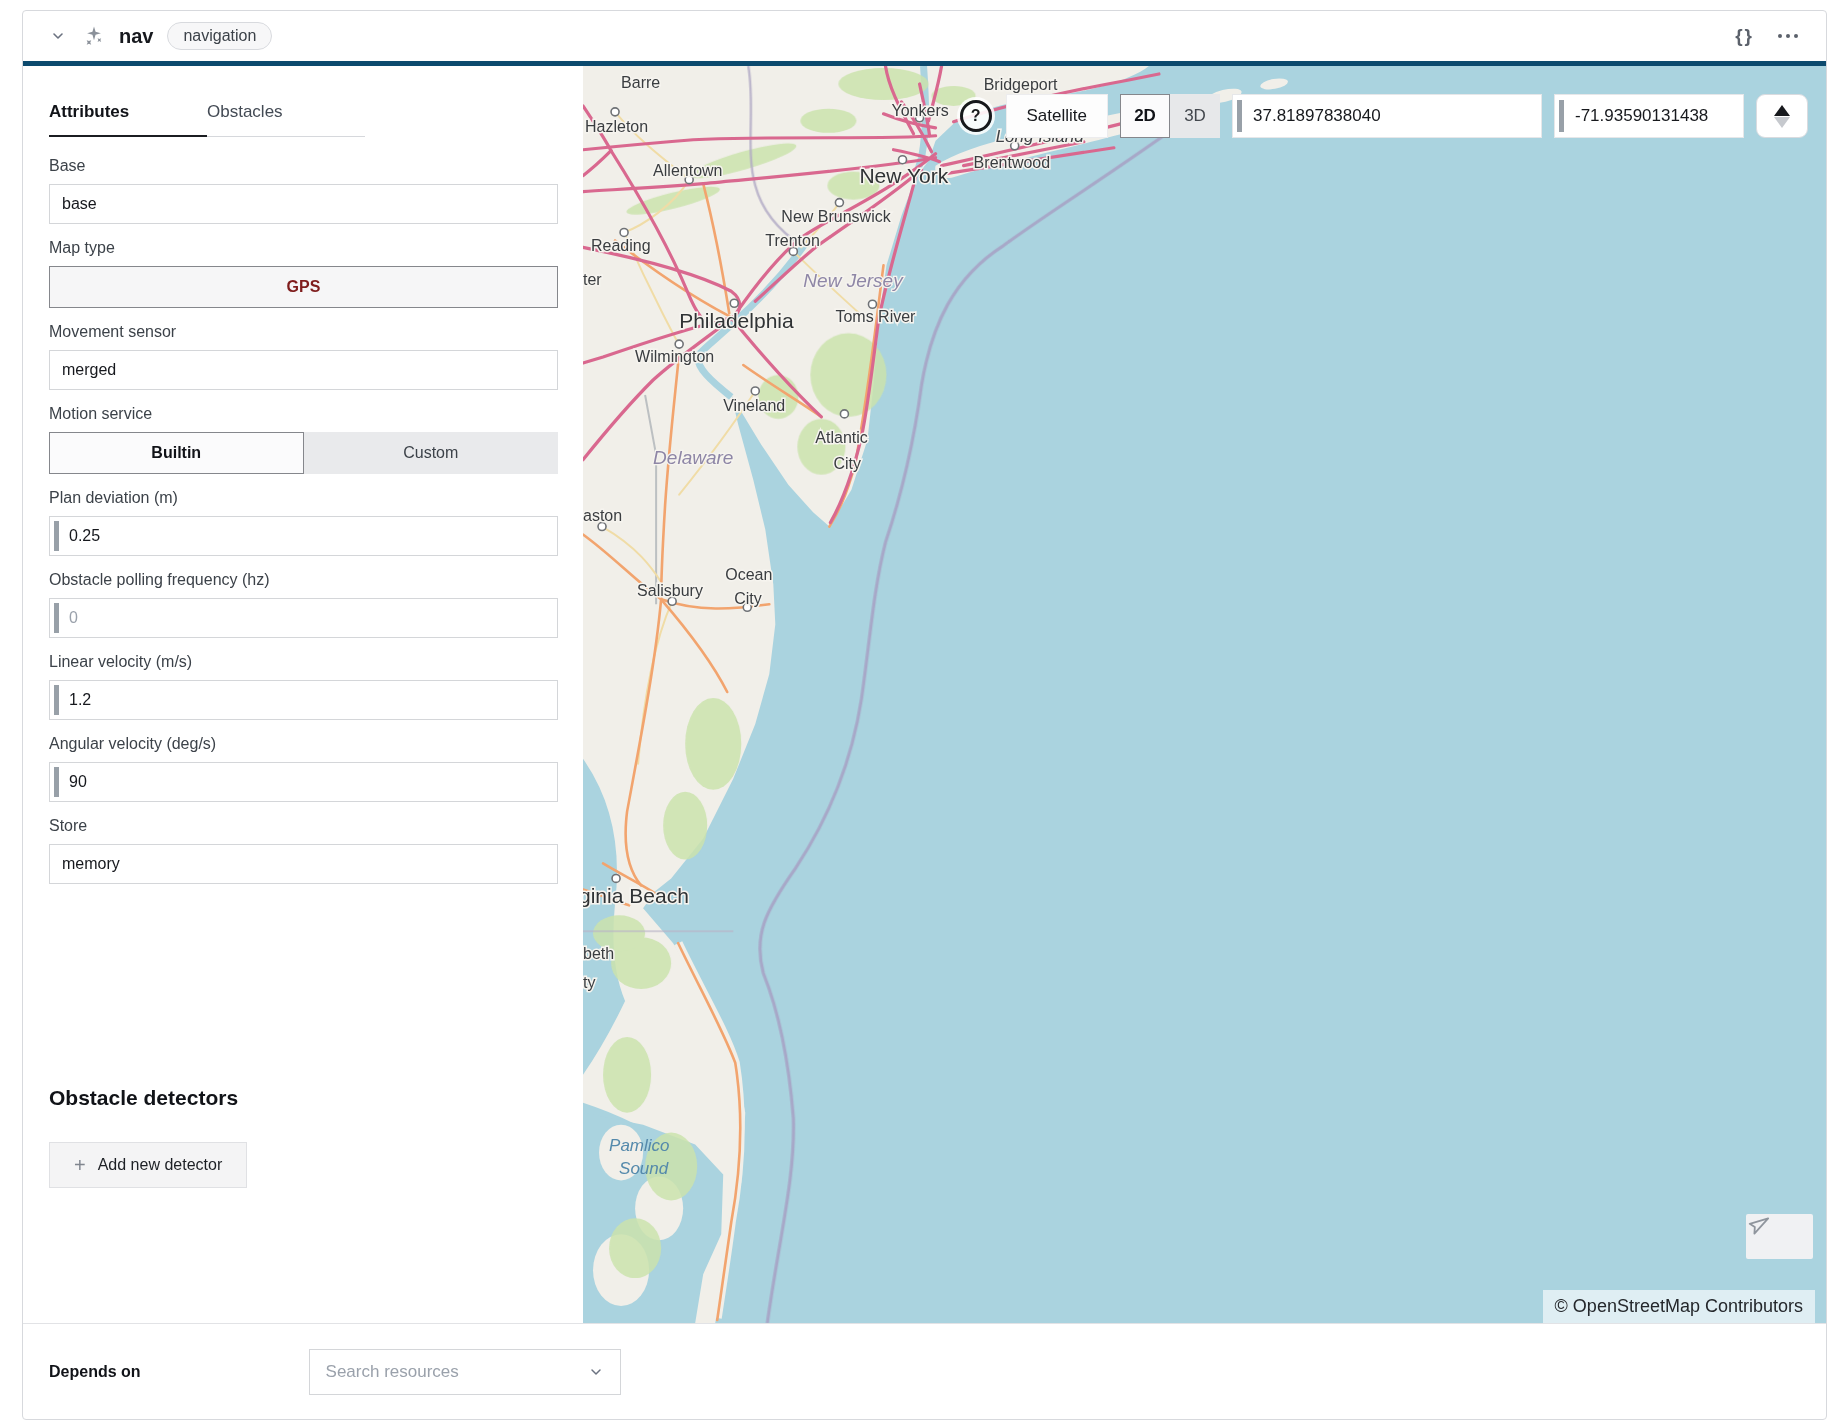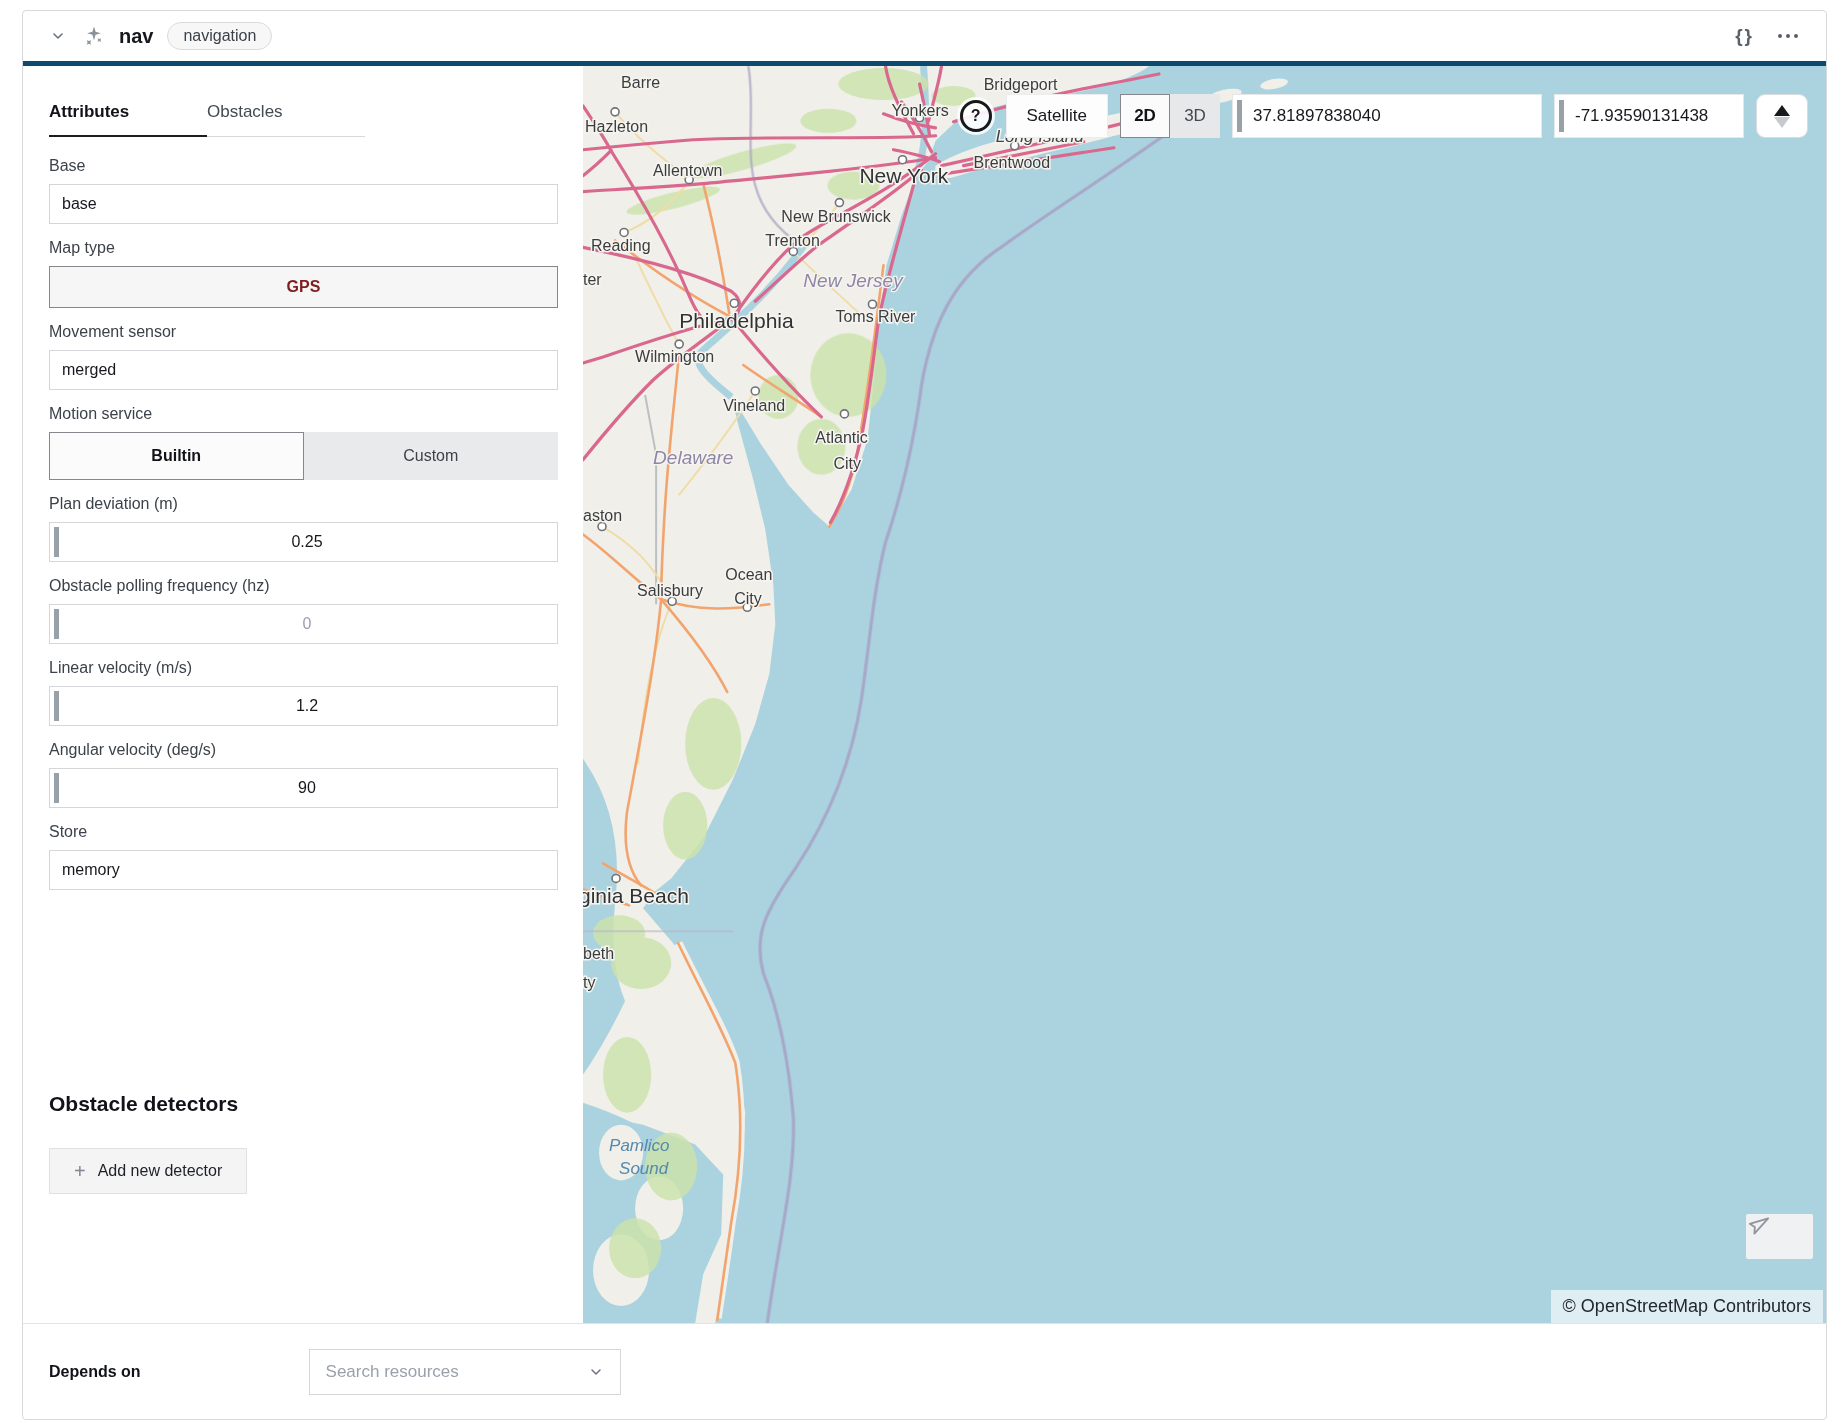--- a/index.html
+++ b/index.html
@@ -27,26 +27,26 @@
   .tab{width:158px;padding:10px 0 13px;font-size:17px;color:#434a54;
        border-bottom:1px solid #d6d8dc;cursor:pointer;background:none;}
   .tab.active{font-weight:bold;color:#111318;border-bottom:2px solid #1b1d21;}
   .fld{margin-top:15px;}
   .fld label{display:block;font-size:16px;color:#3c4249;margin-bottom:9px;}
   .inp{position:relative;height:40px;border:1px solid #d4d6d9;background:#fff;
        display:flex;align-items:center;box-sizing:border-box;}
   .inp input{border:none;outline:none;flex:1;font-size:16px;color:#16181d;
              font-family:"Liberation Sans",sans-serif;padding:0 12px;background:transparent;height:100%;}
   .inp input::placeholder{color:#9aa1ab;}
-  .inp.has-bar input{padding-left:19px;text-align:center;}
+  .inp.has-bar input{padding-left:19px;}
   .vbar{position:absolute;left:4px;top:4px;bottom:4px;width:5px;background:#98a0a8;}
   .gps-btn{width:100%;height:42px;background:#f6f6f7;border:1px solid #85878c;
            font-size:16px;font-weight:bold;color:#7f1d1d;cursor:pointer;
            font-family:"Liberation Sans",sans-serif;}
-  .seg{display:flex;height:48px;}
+  .seg{display:flex;height:42px;}
   .seg .opt{flex:1;display:flex;align-items:center;justify-content:center;font-size:16px;
             color:#3c4249;background:#e9eaec;border:1px solid transparent;cursor:pointer;}
   .seg .opt.active{background:#fbfbfc;border:1px solid #85878c;font-weight:bold;color:#111318;}
   .section-h{font-size:21px;font-weight:bold;margin:202px 0 0;color:#111318;}
   .add-btn{margin-top:32px;display:inline-flex;align-items:center;gap:12px;height:46px;
            padding:0 24px;background:#f4f4f5;border:1px solid #e0e1e4;font-size:16px;
            color:#1d2025;cursor:pointer;font-family:"Liberation Sans",sans-serif;}
   .add-btn .plus{color:#80868f;font-size:20px;font-weight:400;}
   
   .map{position:relative;flex:1 1 auto;overflow:hidden;background:#aad3df;}
@@ -68,21 +68,21 @@
   .coord .vbar{top:5px;bottom:5px;}
   .coord.lat{width:310px;} .coord.lng{width:190px;}
   .stepper{width:50px;background:#fff;border:1px solid #d9dbdf;border-radius:9px;cursor:pointer;
            display:flex;flex-direction:column;align-items:center;justify-content:center;gap:1px;}
   .stepper .up{width:0;height:0;border-left:8px solid transparent;border-right:8px solid transparent;
                border-bottom:11px solid #17191d;}
   .stepper .dn{width:0;height:0;border-left:8px solid transparent;border-right:8px solid transparent;
                border-top:11px solid #c6c9ce;}
   .locate-btn{position:absolute;right:13px;bottom:64px;width:67px;height:45px;background:#f0f1f3;
               border:none;border-radius:2px;display:flex;align-items:center;justify-content:center;cursor:pointer;}
-  .attribution{position:absolute;right:3px;bottom:0;height:33px;padding:0 12px;display:flex;align-items:center;
+  .attribution{position:absolute;right:11px;bottom:0;height:33px;padding:0 12px;display:flex;align-items:center;
                background:rgba(255,255,255,.62);font-size:18px;color:#24272b;}
   
   .lbl{font-family:"Liberation Sans",sans-serif;paint-order:stroke;stroke:#f6f4ef;stroke-width:3px;}
   .lbl.city{font-size:16px;fill:#3a3d40;}
   .lbl.city-lg{font-size:21px;fill:#303335;}
   .lbl.region{font-size:17px;font-style:italic;fill:#3f4246;}
   .lbl.state{font-size:19px;font-style:italic;fill:#8e86a6;stroke-width:2.5px;}
   .lbl.water{font-size:17px;font-style:italic;fill:#5489ab;stroke:none;}
   
   .depends-row{flex:0 0 95px;border-top:1px solid #e2e3e6;display:flex;align-items:center;padding:0 26px;}

